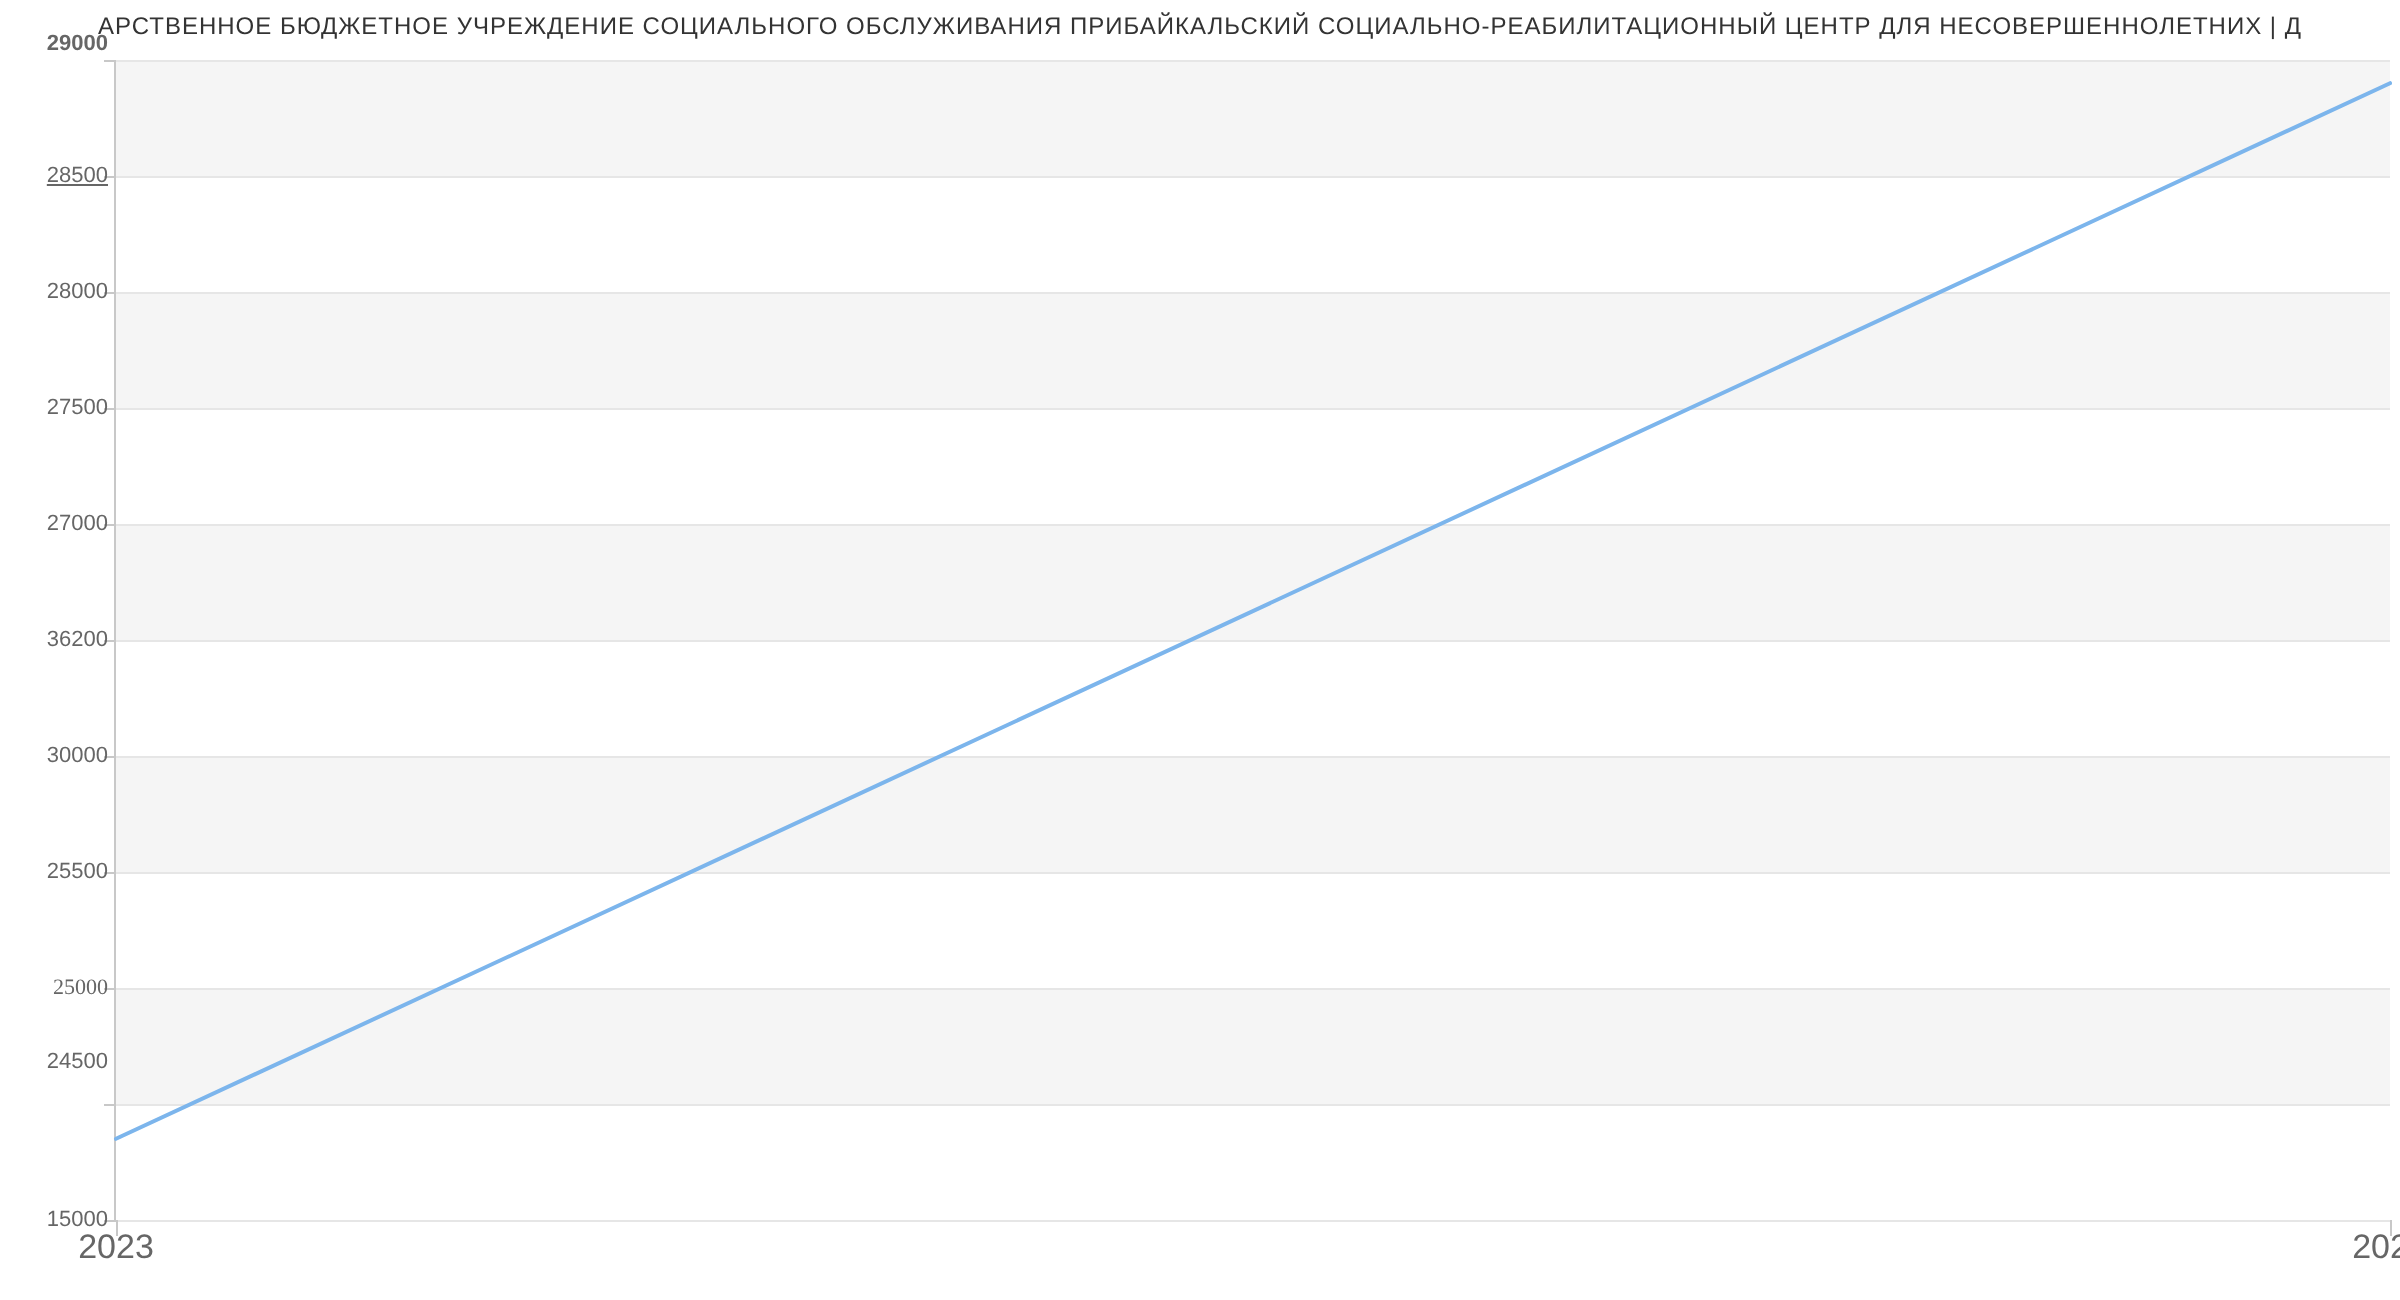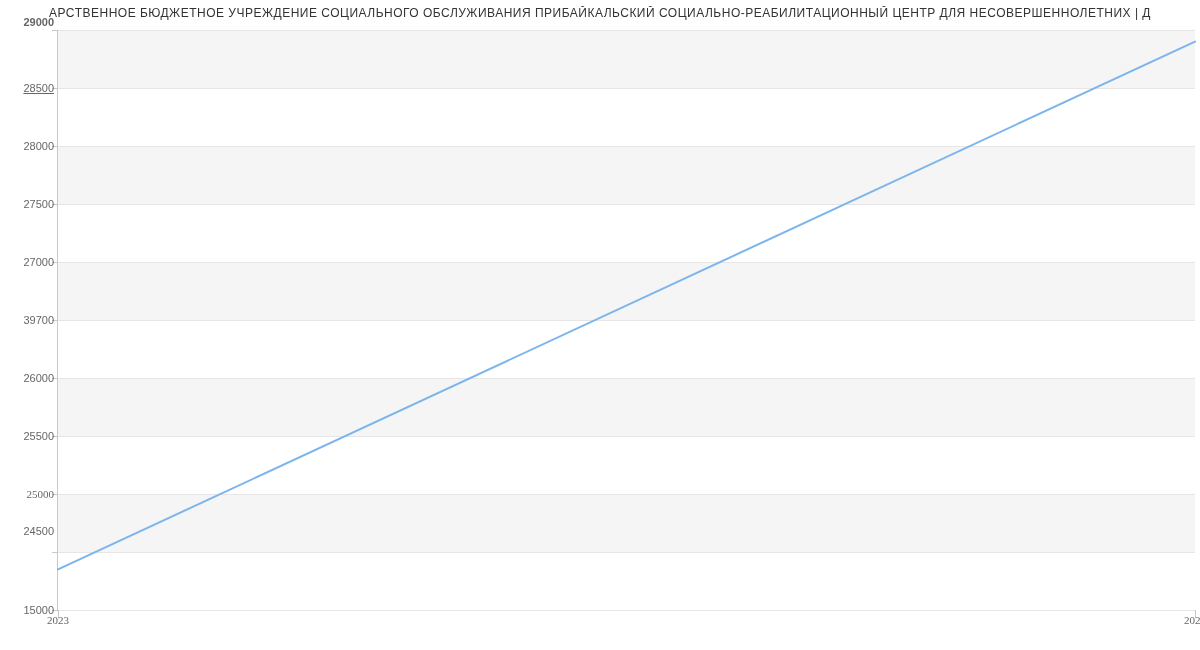--- a/index.html
+++ b/index.html
@@ -68,24 +68,23 @@
     position: absolute;
     right: 1146px; 
     font-size: 11px;
     color: #666;
     text-align: right;
     transform: translateY(-50%);
   }
   .x-tick-label {
     position: absolute;
     top: 614px;
-    font-size: 11px;
+    font-size: 17px;
     color: #666;
     transform: translateX(-50%);
-    font-family: Liberation Serif, serif;
   }
   .tick-mark {
     position: absolute;
     background: #c8c8c8;
   }
   svg.line-layer {
     position: absolute;
     inset: 0;
     width: 100%;
     height: 100%;
@@ -133,21 +132,21 @@
     <div class="tick-mark" style="left: -6px; top: 58px; width: 6px; height: 1px;"></div>
     <div class="tick-mark" style="left: -6px; top: 0px; width: 6px; height: 1px;"></div>
     <div class="tick-mark" style="left: 0px; top: 580px; width: 1px; height: 8px;"></div>
     <div class="tick-mark" style="left: 1137px; top: 580px; width: 1px; height: 8px;"></div>
   </div>
 
 <div class="y-tick-label" style="top: 610px;">15000</div>
 <div class="y-tick-label" style="top: 531px;">24500</div>
 <div class="y-tick-label" style="top: 494px; font-family: Liberation Serif, serif;">25000</div>
 <div class="y-tick-label" style="top: 436px; margin-left: 36px;">25500</div>
-<div class="y-tick-label" style="top: 378px;">26000</div>
-<div class="y-tick-label" style="top: 320px;">39700</div>
+<div class="y-tick-label" style="top: 378px;">30000</div>
+<div class="y-tick-label" style="top: 320px;">36200</div>
 <div class="y-tick-label" style="top: 262px;">27000</div>
 <div class="y-tick-label" style="top: 204px;">27500</div>
 <div class="y-tick-label" style="top: 146px;">28000</div>
 <div class="y-tick-label" style="top: 88px; text-decoration: underline;">28500</div>
 <div class="y-tick-label" style="top: 22px; font-weight: bold;">29000</div>
 <div class="x-tick-label" style="left: 58px;">2023</div>
 <div class="x-tick-label" style="left: 1195px;">2024</div>
 
 </body></html>

